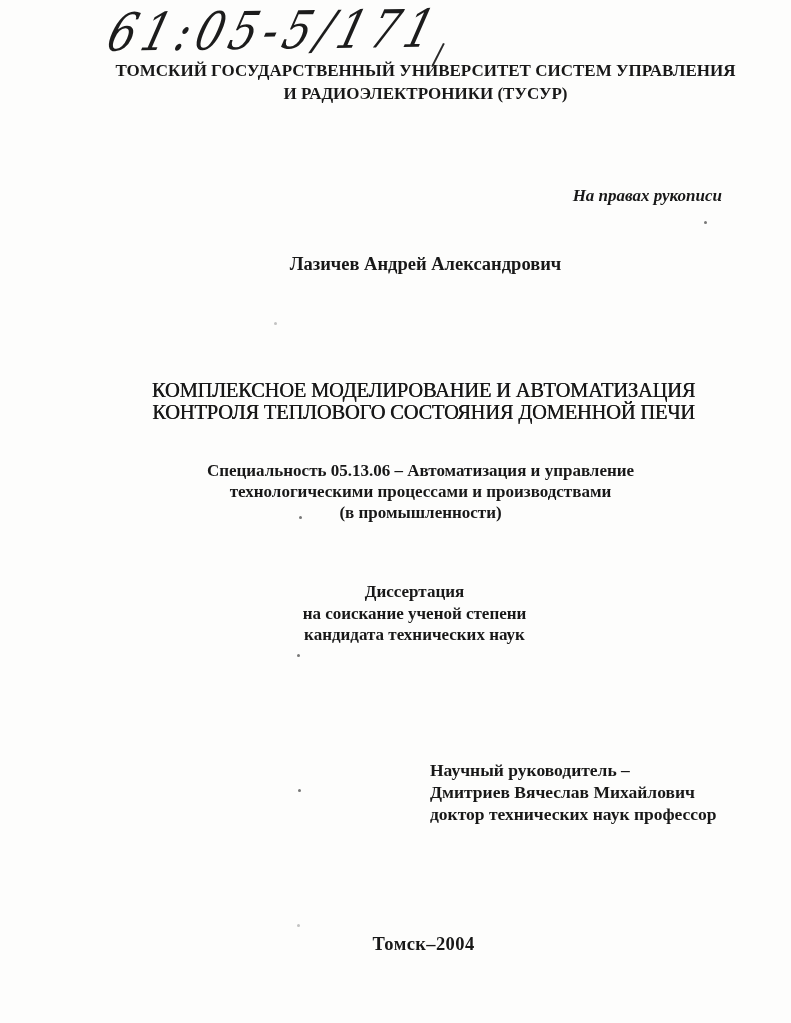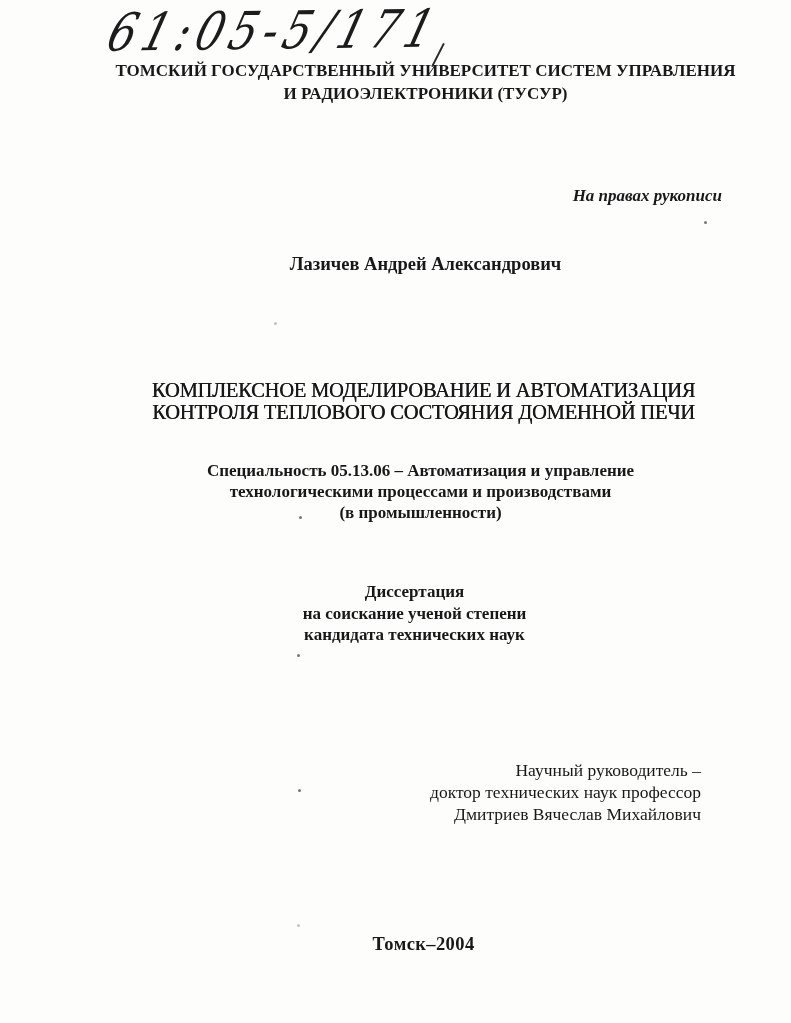--- a/index.html
+++ b/index.html
@@ -97,24 +97,24 @@
     font-weight: bold;
     line-height: 21.5px;
     transform: translateX(19px);
   }
 
   .supervisor {
     position: absolute;
     left: 430px;
     top: 759px;
     font-size: 17.5px;
-    font-weight: normal;
+    font-weight: bold;
     line-height: 22px;
     white-space: nowrap;
-    text-align: right;
+    text-align: left;
   }
 
   .city-year {
     top: 934px;
     font-size: 18.5px;
     font-weight: bold;
     letter-spacing: 0.4px;
     transform: translateX(28px);
   }
 
@@ -158,22 +158,22 @@
   </div>
 
   <div class="centered degree">
     <div>Диссертация</div>
     <div>на соискание ученой степени</div>
     <div>кандидата технических наук</div>
   </div>
 
   <div class="supervisor">
     <div>Научный руководитель –</div>
+    <div>Дмитриев Вячеслав Михайлович</div>
     <div>доктор технических наук профессор</div>
-    <div>Дмитриев Вячеслав Михайлович</div>
   </div>
 
   <div class="centered city-year">Томск–2004</div>
 
   <div class="speck" style="left:704px; top:221px;"></div>
   <div class="speck faint" style="left:274px; top:322px;"></div>
   <div class="speck" style="left:299px; top:516px;"></div>
   <div class="speck" style="left:297px; top:654px;"></div>
   <div class="speck" style="left:298px; top:789px;"></div>
   <div class="speck faint" style="left:297px; top:924px;"></div>

